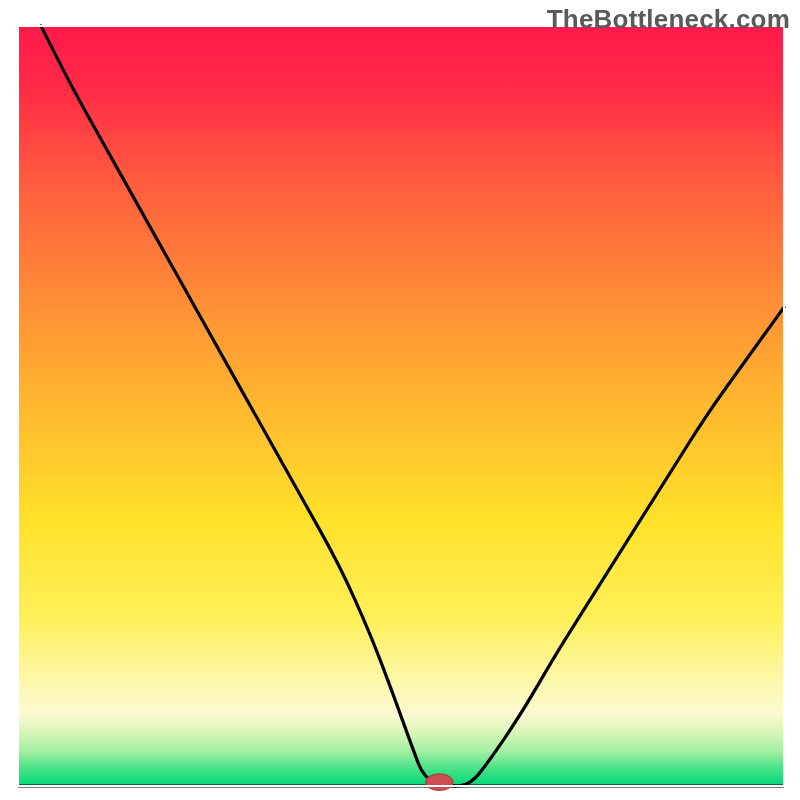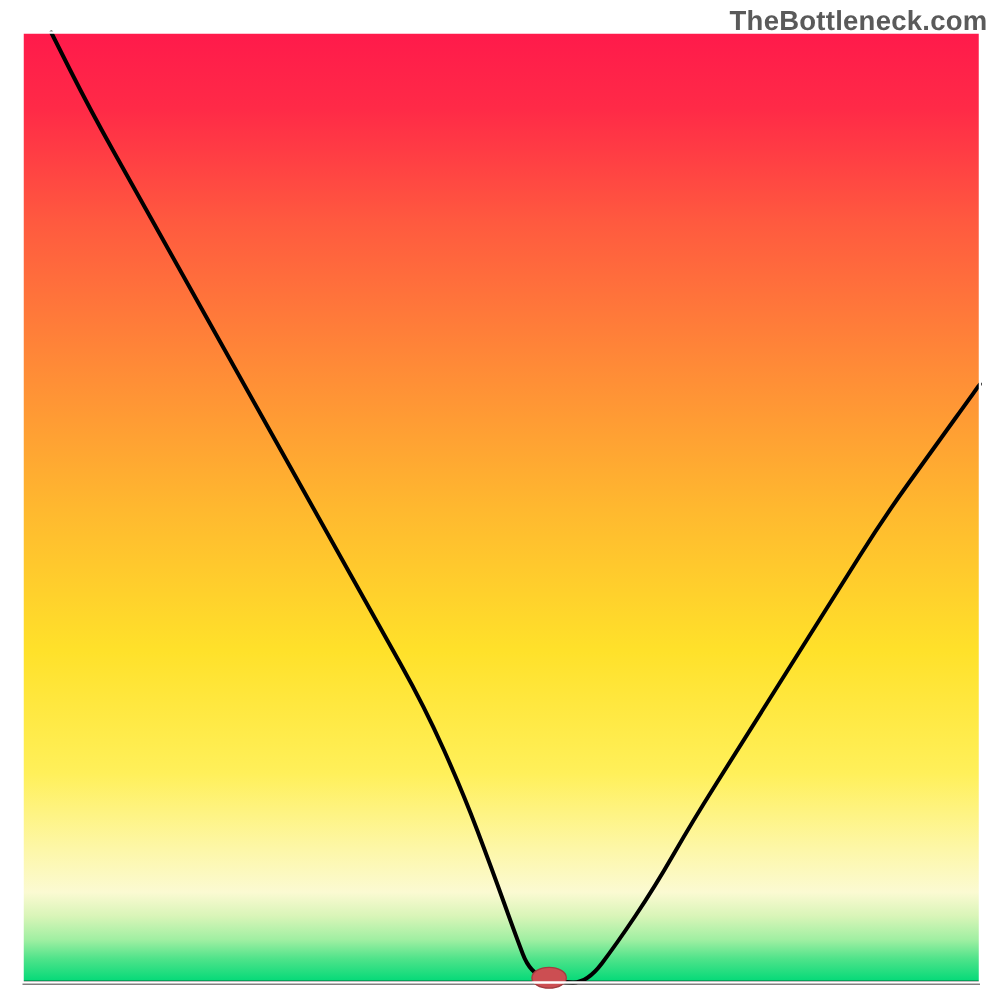--- a/index.html
+++ b/index.html
@@ -13,21 +13,21 @@
   }
   .chart-container {
     position: relative;
     width: 800px;
     height: 800px;
   }
   .watermark {
     position: absolute;
     top: 4px;
     right: 10px;
-    font-size: 22px;
+    font-size: 26px;
     font-weight: 600;
     color: #5a5a5a;
     letter-spacing: 0.2px;
     z-index: 10;
   }
   svg {
     display: block;
   }
 </style>
 </head>

